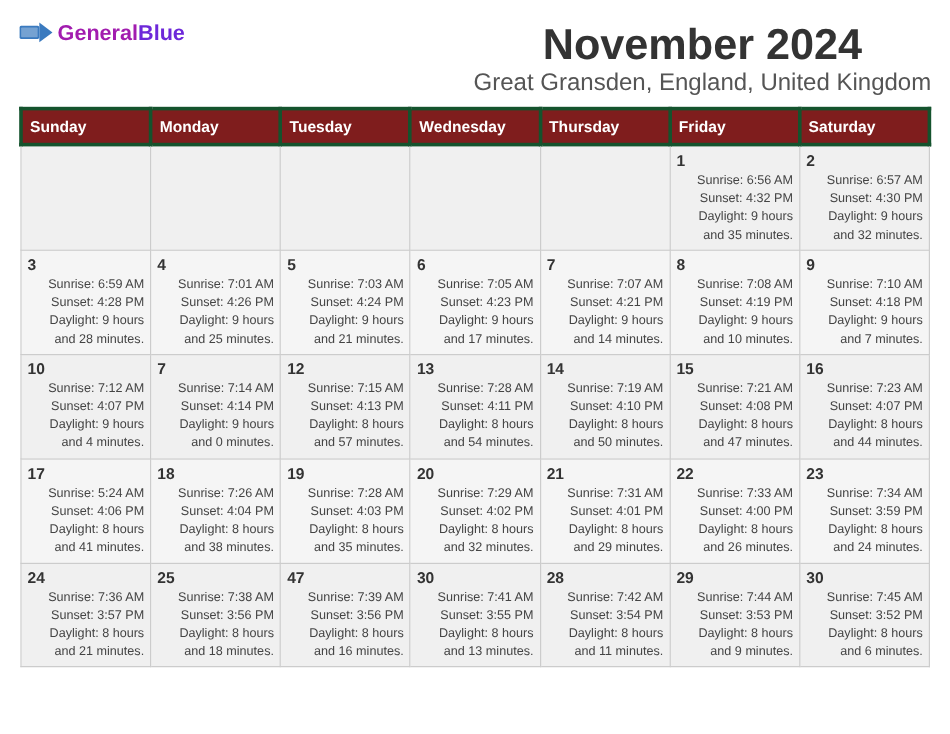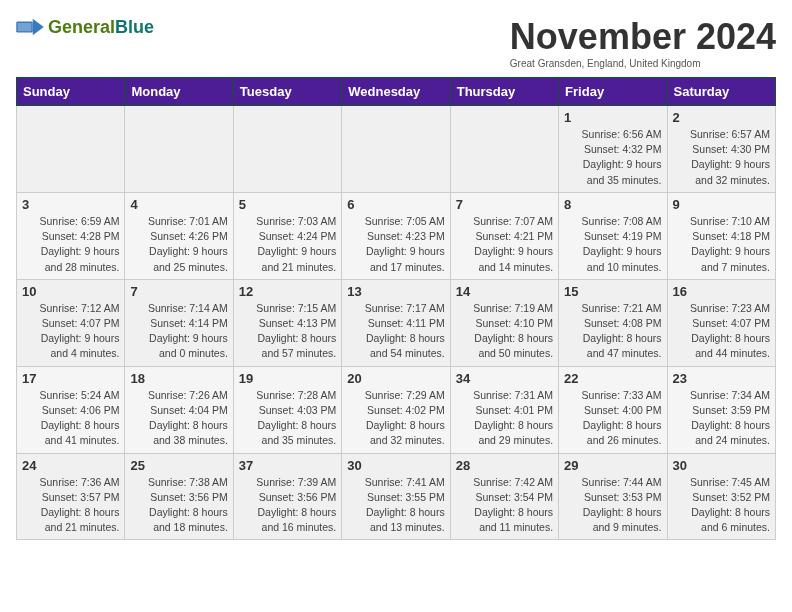--- a/index.html
+++ b/index.html
@@ -17,56 +17,56 @@
       margin-bottom: 8px;
     }
     .logo {
       display: flex;
       align-items: center;
       gap: 4px;
     }
     .logo-text-general {
       font-size: 18px;
       font-weight: bold;
-      color: #4d7c0f;
+      color: #a21caf;
     }
     .logo-text-blue {
       font-size: 18px;
       font-weight: bold;
-      color: #0f766e;
+      color: #6d28d9;
     }
     .logo-icon {
       width: 28px;
       height: 22px;
     }
     .title-area {
-      text-align: left;
+      text-align: center;
     }
     .month-title {
       font-size: 36px;
       font-weight: bold;
       color: #333;
     }
     .location-title {
-      font-size: 10px;
+      font-size: 20px;
       color: #555;
     }
     .calendar {
       width: 100%;
       border-collapse: collapse;
       font-size: 11px;
     }
     .calendar th {
-      background-color: #4c1d95;
+      background-color: #7f1d1d;
       color: #fff;
       text-align: left;
       padding: 6px 6px;
       font-size: 13px;
       font-weight: bold;
-      border: 1px solid #14532d;
+      border: 3px solid #14532d;
     }
     .calendar td {
       border: 1px solid #ccc;
       vertical-align: top;
       padding: 4px 5px;
       width: 107px;
       min-height: 80px;
       background: #fff;
     }
     .calendar td.empty {
@@ -205,21 +205,21 @@
 Daylight: 9 hours and 0 minutes.</div>
         </td>
         <td>
           <span class="day-number">12</span>
           <div class="day-info">Sunrise: 7:15 AM
 Sunset: 4:13 PM
 Daylight: 8 hours and 57 minutes.</div>
         </td>
         <td>
           <span class="day-number">13</span>
-          <div class="day-info">Sunrise: 7:17 AM
+          <div class="day-info">Sunrise: 7:28 AM
 Sunset: 4:11 PM
 Daylight: 8 hours and 54 minutes.</div>
         </td>
         <td>
           <span class="day-number">14</span>
           <div class="day-info">Sunrise: 7:19 AM
 Sunset: 4:10 PM
 Daylight: 8 hours and 50 minutes.</div>
         </td>
         <td>
@@ -254,21 +254,21 @@
 Sunset: 4:03 PM
 Daylight: 8 hours and 35 minutes.</div>
         </td>
         <td>
           <span class="day-number">20</span>
           <div class="day-info">Sunrise: 7:29 AM
 Sunset: 4:02 PM
 Daylight: 8 hours and 32 minutes.</div>
         </td>
         <td>
-          <span class="day-number">34</span>
+          <span class="day-number">21</span>
           <div class="day-info">Sunrise: 7:31 AM
 Sunset: 4:01 PM
 Daylight: 8 hours and 29 minutes.</div>
         </td>
         <td>
           <span class="day-number">22</span>
           <div class="day-info">Sunrise: 7:33 AM
 Sunset: 4:00 PM
 Daylight: 8 hours and 26 minutes.</div>
         </td>
@@ -286,21 +286,21 @@
 Sunset: 3:57 PM
 Daylight: 8 hours and 21 minutes.</div>
         </td>
         <td>
           <span class="day-number">25</span>
           <div class="day-info">Sunrise: 7:38 AM
 Sunset: 3:56 PM
 Daylight: 8 hours and 18 minutes.</div>
         </td>
         <td>
-          <span class="day-number">37</span>
+          <span class="day-number">47</span>
           <div class="day-info">Sunrise: 7:39 AM
 Sunset: 3:56 PM
 Daylight: 8 hours and 16 minutes.</div>
         </td>
         <td>
           <span class="day-number">30</span>
           <div class="day-info">Sunrise: 7:41 AM
 Sunset: 3:55 PM
 Daylight: 8 hours and 13 minutes.</div>
         </td>

